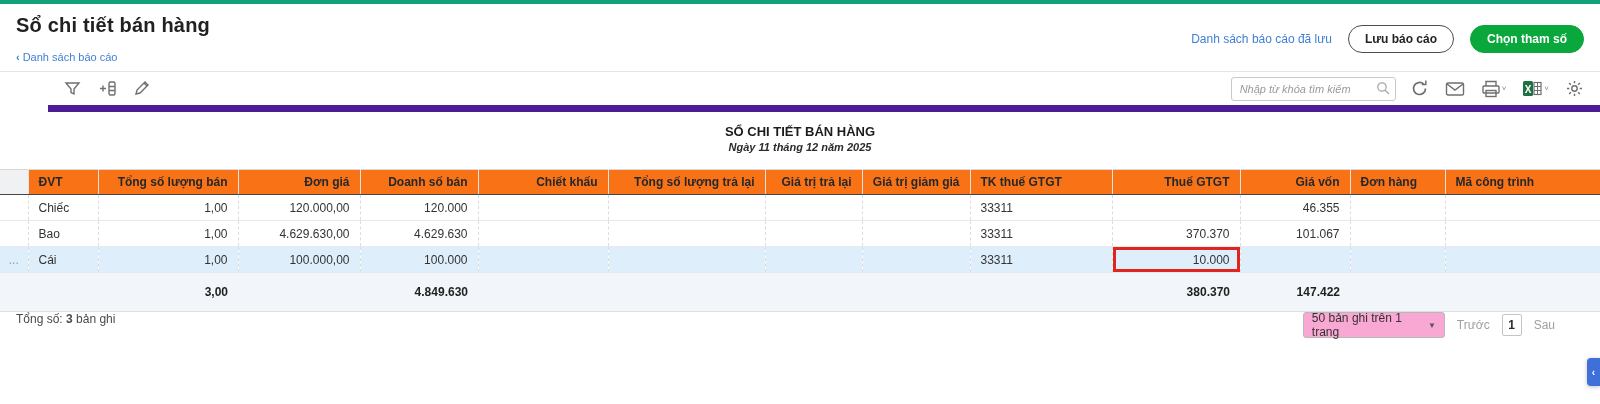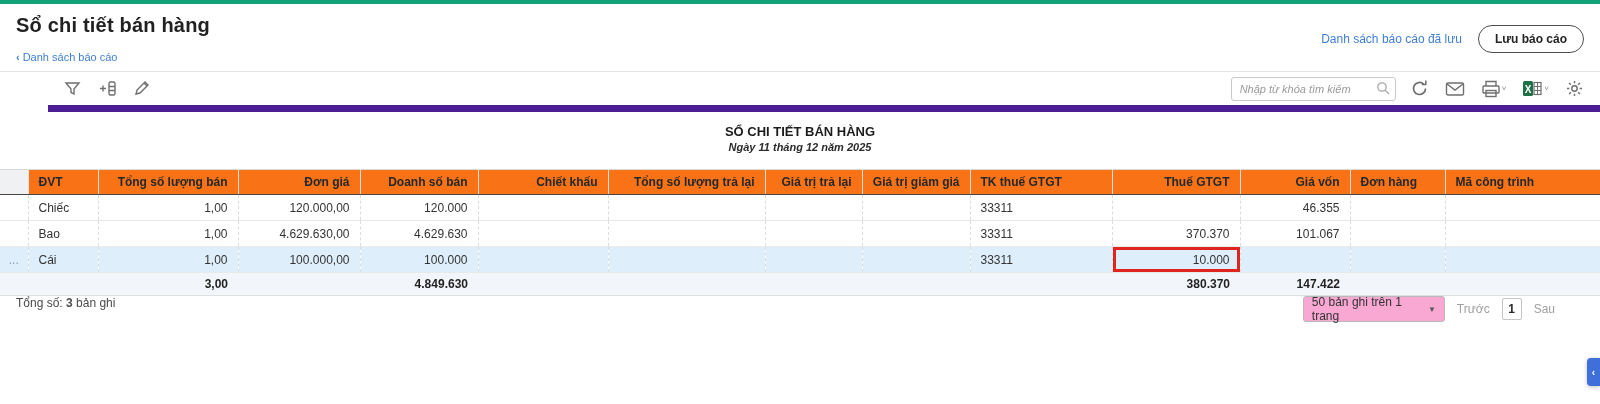--- a/index.html
+++ b/index.html
@@ -32,21 +32,21 @@
   
   table { border-collapse:collapse; table-layout:fixed; width:1600px; margin-top:16px; font-size:12px; }
   thead th { font-weight:bold; color:#25282b; padding:5px 10px; border-top:1px solid #d8d8d8; border-bottom:1px solid #454545; border-right:1px solid #e3e3e3; height:23px; white-space:nowrap; overflow:hidden; cursor:pointer; background:#f97316; }
   thead th:first-child { background:#f0f1f2; }
   thead th:last-child { border-right:none; }
   tbody td { color:#333; padding:4px 10px; height:26px; border-bottom:1px solid #e9e9e9; border-right:1px dashed #dcdcdc; white-space:nowrap; overflow:hidden; }
   tbody td:last-child { border-right:none; }
   tbody tr.highlighted td { background:#dfeefb; }
   tbody td[data-name="cell-actions"] { color:#8ca0b5; padding:4px 4px; }
   td.red-box { box-shadow:inset 0 0 0 3px #e0241f; }
-  tfoot td { font-weight:bold; color:#1f1f1f; padding:4px 10px; height:23px; background:#f2f5f9; border-top:1px solid #454545; border-bottom:1px solid #e0e0e0; white-space:nowrap; }
+  tfoot td { font-weight:bold; color:#1f1f1f; padding:12px 10px; height:23px; background:#f2f5f9; border-top:1px solid #454545; border-bottom:1px solid #e0e0e0; white-space:nowrap; }
   
   .table-footer { display:flex; justify-content:space-between; align-items:flex-start; padding:0 45px 0 16px; font-size:12px; color:#4a4a4a; }
   .total-count { font-weight:bold; }
   .pager { display:flex; align-items:center; gap:12px; }
   .page-size-select { display:flex; align-items:center; justify-content:space-between; width:142px; height:26px; border:1px solid #b9b9b9; border-radius:3px; padding:0 8px; color:#333; cursor:pointer; background:#f9a8d4; }
   .page-size-select .sel-caret { font-size:8px; color:#555; }
   .pager-prev, .pager-next { color:#a0a0a0; cursor:pointer; }
   .pager-current { border:1px solid #c4c4c4; border-radius:2px; min-width:20px; height:22px; display:flex; align-items:center; justify-content:center; color:#2c2c2c; font-weight:bold; background:#fff; cursor:pointer; }
   
   .side-tab { position:absolute; right:0; top:358px; width:13px; height:28px; background:#3f6fd8; border-radius:4px 0 0 4px; color:#fff; display:flex; align-items:center; justify-content:center; font-size:10px; font-weight:bold; cursor:pointer; box-shadow:0 1px 4px rgba(0,0,0,.25); }
@@ -60,20 +60,21 @@
 <div class="page-header" data-name="page-header">
   <div data-name="title-block">
     <div class="page-title" data-name="page-title">Sổ chi tiết bán hàng</div>
     <div class="breadcrumb" data-name="breadcrumb">
       <span class="chev" data-name="chevron-left-icon">‹</span><span data-name="breadcrumb-label">Danh sách báo cáo</span>
     </div>
   </div>
   <div class="header-actions" data-name="header-actions">
     <span class="link-saved" data-name="saved-reports-link">Danh sách báo cáo đã lưu</span>
     <button class="btn btn-outline" data-name="save-report-button">Lưu báo cáo</button>
+    <button class="btn btn-green" data-name="choose-params-button">Chọn tham số</button>
   </div>
 </div>
 
 <div class="toolbar" data-name="toolbar">
   <div class="tool-group" data-name="toolbar-left-icons">
     <span class="tool-icon" data-name="filter-icon">
       <svg width="17" height="17" viewBox="0 0 17 17" fill="none" stroke="#6f6f6f" stroke-width="1.4">
           <path d="M2 3h13l-5 6v5l-3-1.4V9L2 3z"></path>
         </svg>
     </span>

